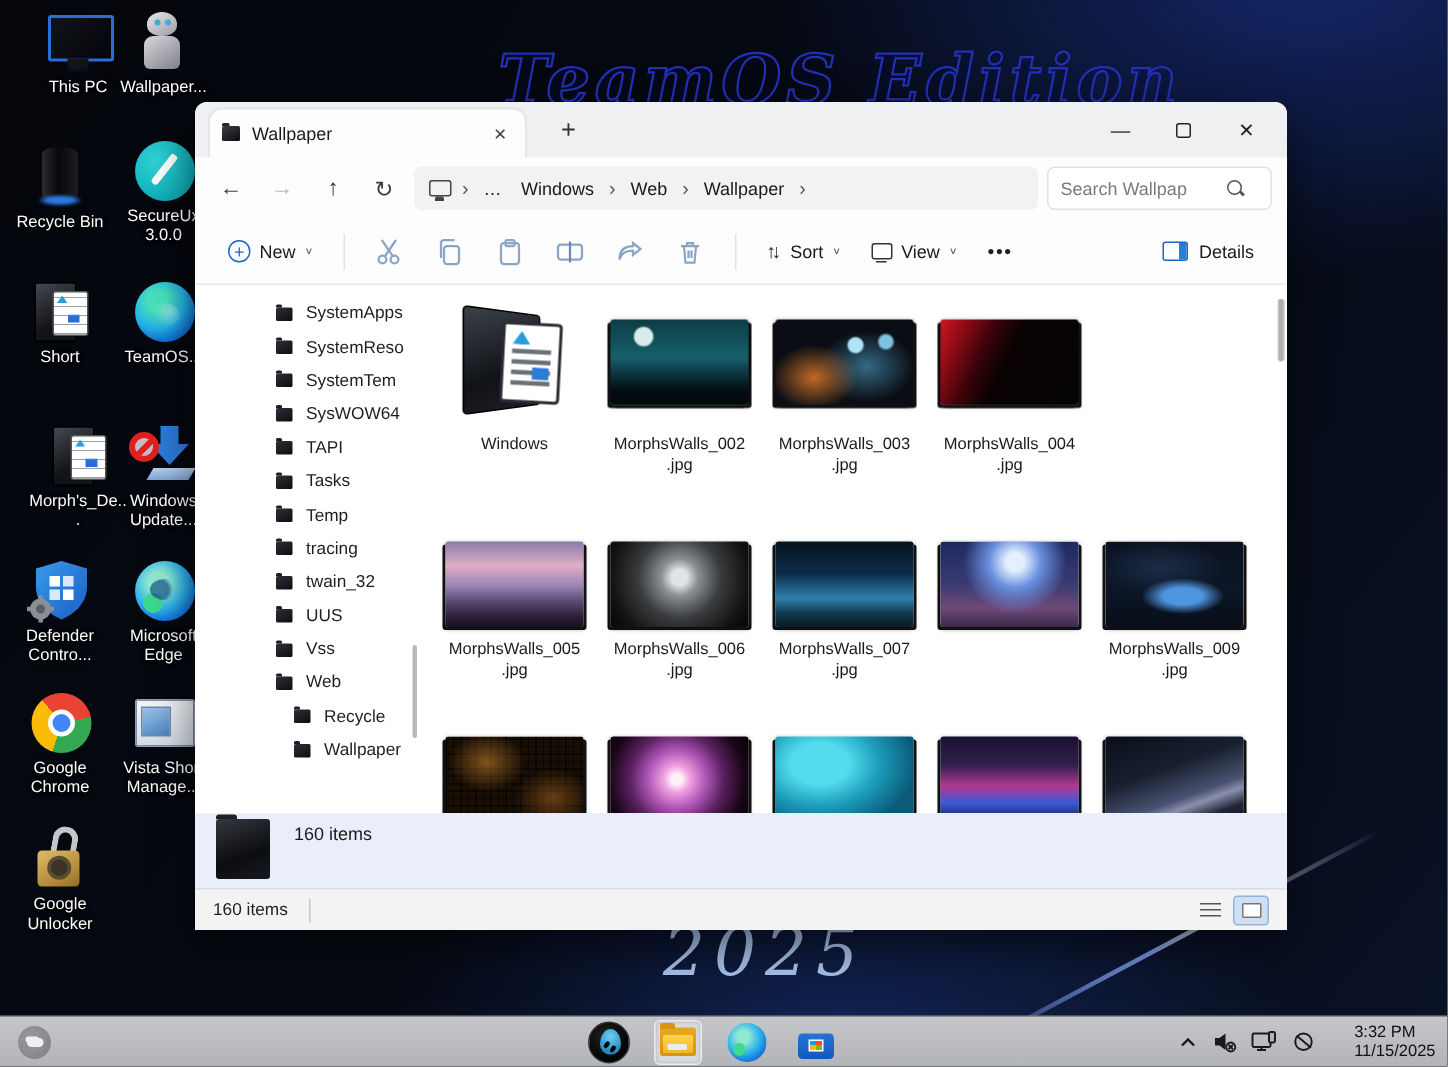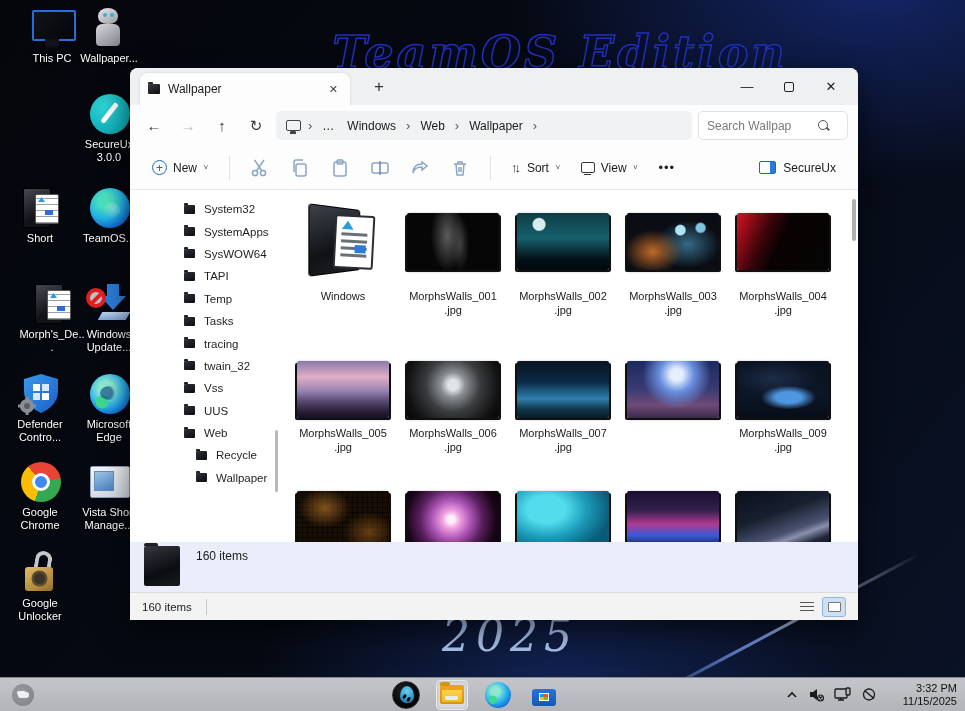--- a/index.html
+++ b/index.html
@@ -235,33 +235,37 @@
   .tb-edge { width:26px; height:26px; border-radius:50%;
     background:radial-gradient(circle at 30% 68%,#3fd890 0 16%,transparent 17%),
     radial-gradient(circle at 40% 36%,#8fe8d0 0 18%,#2fb4ec 48%,#0b6ad8 78%,#0a4aa8); }
   .tb-store { width:24px; height:22px; position:relative; }
   .tb-store::before { content:""; position:absolute; left:7px; top:0; width:10px; height:8px; border:2px solid #b8c4d4; border-bottom:none; border-radius:5px 5px 0 0; }
   .tb-store::after { content:""; position:absolute; left:0; top:5px; width:24px; height:17px; background:linear-gradient(#2474d8,#1458b8); border-radius:3px; }
   .tb-store i { position:absolute; left:7px; top:9px; width:10px; height:8px; z-index:2;
     background:conic-gradient(#f25022 0 25%,#7fba00 0 50%,#ffb900 0 75%,#00a4ef 0 100%); gap:1px; border:1px solid #fff; }
   .tray { position:absolute; right:88px; display:flex; align-items:center; gap:9px; }
   .tray svg { display:block; }
-  .clock { position:absolute; right:8px; text-align:right; font-size:11px; line-height:13px; color:#111; }
+  .clock { position:absolute; right:8px; text-align:left; font-size:11px; line-height:13px; color:#111; }
 </style>
 </head>
 <body>
 
 <div class="desktop">
   <div class="wp-title">TeamOS Edition</div>
   <div class="wp-year">2025</div>
   <div class="wp-streak"></div>
 
   <div class="di" style="left:19px;top:6px">
     <div class="art art-thispc"></div>
     <div class="lbl">This PC</div>
+  </div>
+  <div class="di" style="left:7px;top:96px">
+    <div class="art art-recycle"></div>
+    <div class="lbl">Recycle Bin</div>
   </div>
   <div class="di" style="left:7px;top:186px">
     <div class="art art-server">
         <span class="logo"></span>
         <span class="blk"></span>
       </div>
     <div class="lbl">Short</div>
   </div>
   <div class="di" style="left:19px;top:282px">
     <div class="art art-server">
@@ -434,65 +438,69 @@
       <span class="tb-chev">∨</span>
     </div>
     <div class="tb-btn">
       <span class="view-mini"></span>
       <span>View</span>
       <span class="tb-chev">∨</span>
     </div>
     <span class="more-dots">•••</span>
     <div class="details-btn">
       <span class="details-ico"></span>
-      <span>SecureUx</span>
+      <span>Details</span>
     </div>
   </div>
 
   <div class="content">
     <div class="sidebar">
       <div class="tree-item">
           <span class="tfold"></span>
-          <span>System32</span>
-        </div>
-      <div class="tree-item">
-          <span class="tfold"></span>
           <span>SystemApps</span>
         </div>
       <div class="tree-item">
           <span class="tfold"></span>
+          <span>SystemReso</span>
+        </div>
+      <div class="tree-item">
+          <span class="tfold"></span>
+          <span>SystemTem</span>
+        </div>
+      <div class="tree-item">
+          <span class="tfold"></span>
           <span>SysWOW64</span>
         </div>
       <div class="tree-item">
           <span class="tfold"></span>
           <span>TAPI</span>
         </div>
       <div class="tree-item">
           <span class="tfold"></span>
+          <span>Tasks</span>
+        </div>
+      <div class="tree-item">
+          <span class="tfold"></span>
           <span>Temp</span>
         </div>
       <div class="tree-item">
           <span class="tfold"></span>
-          <span>Tasks</span>
-        </div>
-      <div class="tree-item">
-          <span class="tfold"></span>
           <span>tracing</span>
         </div>
       <div class="tree-item">
           <span class="tfold"></span>
           <span>twain_32</span>
         </div>
       <div class="tree-item">
           <span class="tfold"></span>
+          <span>UUS</span>
+        </div>
+      <div class="tree-item">
+          <span class="tfold"></span>
           <span>Vss</span>
-        </div>
-      <div class="tree-item">
-          <span class="tfold"></span>
-          <span>UUS</span>
         </div>
       <div class="tree-item">
           <span class="tfold"></span>
           <span>Web</span>
         </div>
       <div class="tree-item indent2">
           <span class="tfold"></span>
           <span>Recycle</span>
         </div>
       <div class="tree-item indent2">
@@ -515,26 +523,20 @@
                   <i class="l4"></i>
                   <span class="logo"></span>
                   <span class="blu"></span>
                 </span>
               </div>
             </div>
           <div class="flabel">Windows</div>
         </div>
         <div class="file-cell">
           <div class="artbox">
-              <div class="thumb t001"></div>
-            </div>
-          <div class="flabel">MorphsWalls_001 .jpg</div>
-        </div>
-        <div class="file-cell">
-          <div class="artbox">
               <div class="thumb t002"></div>
             </div>
           <div class="flabel">MorphsWalls_002 .jpg</div>
         </div>
         <div class="file-cell">
           <div class="artbox">
               <div class="thumb t003"></div>
             </div>
           <div class="flabel">MorphsWalls_003 .jpg</div>
         </div>

